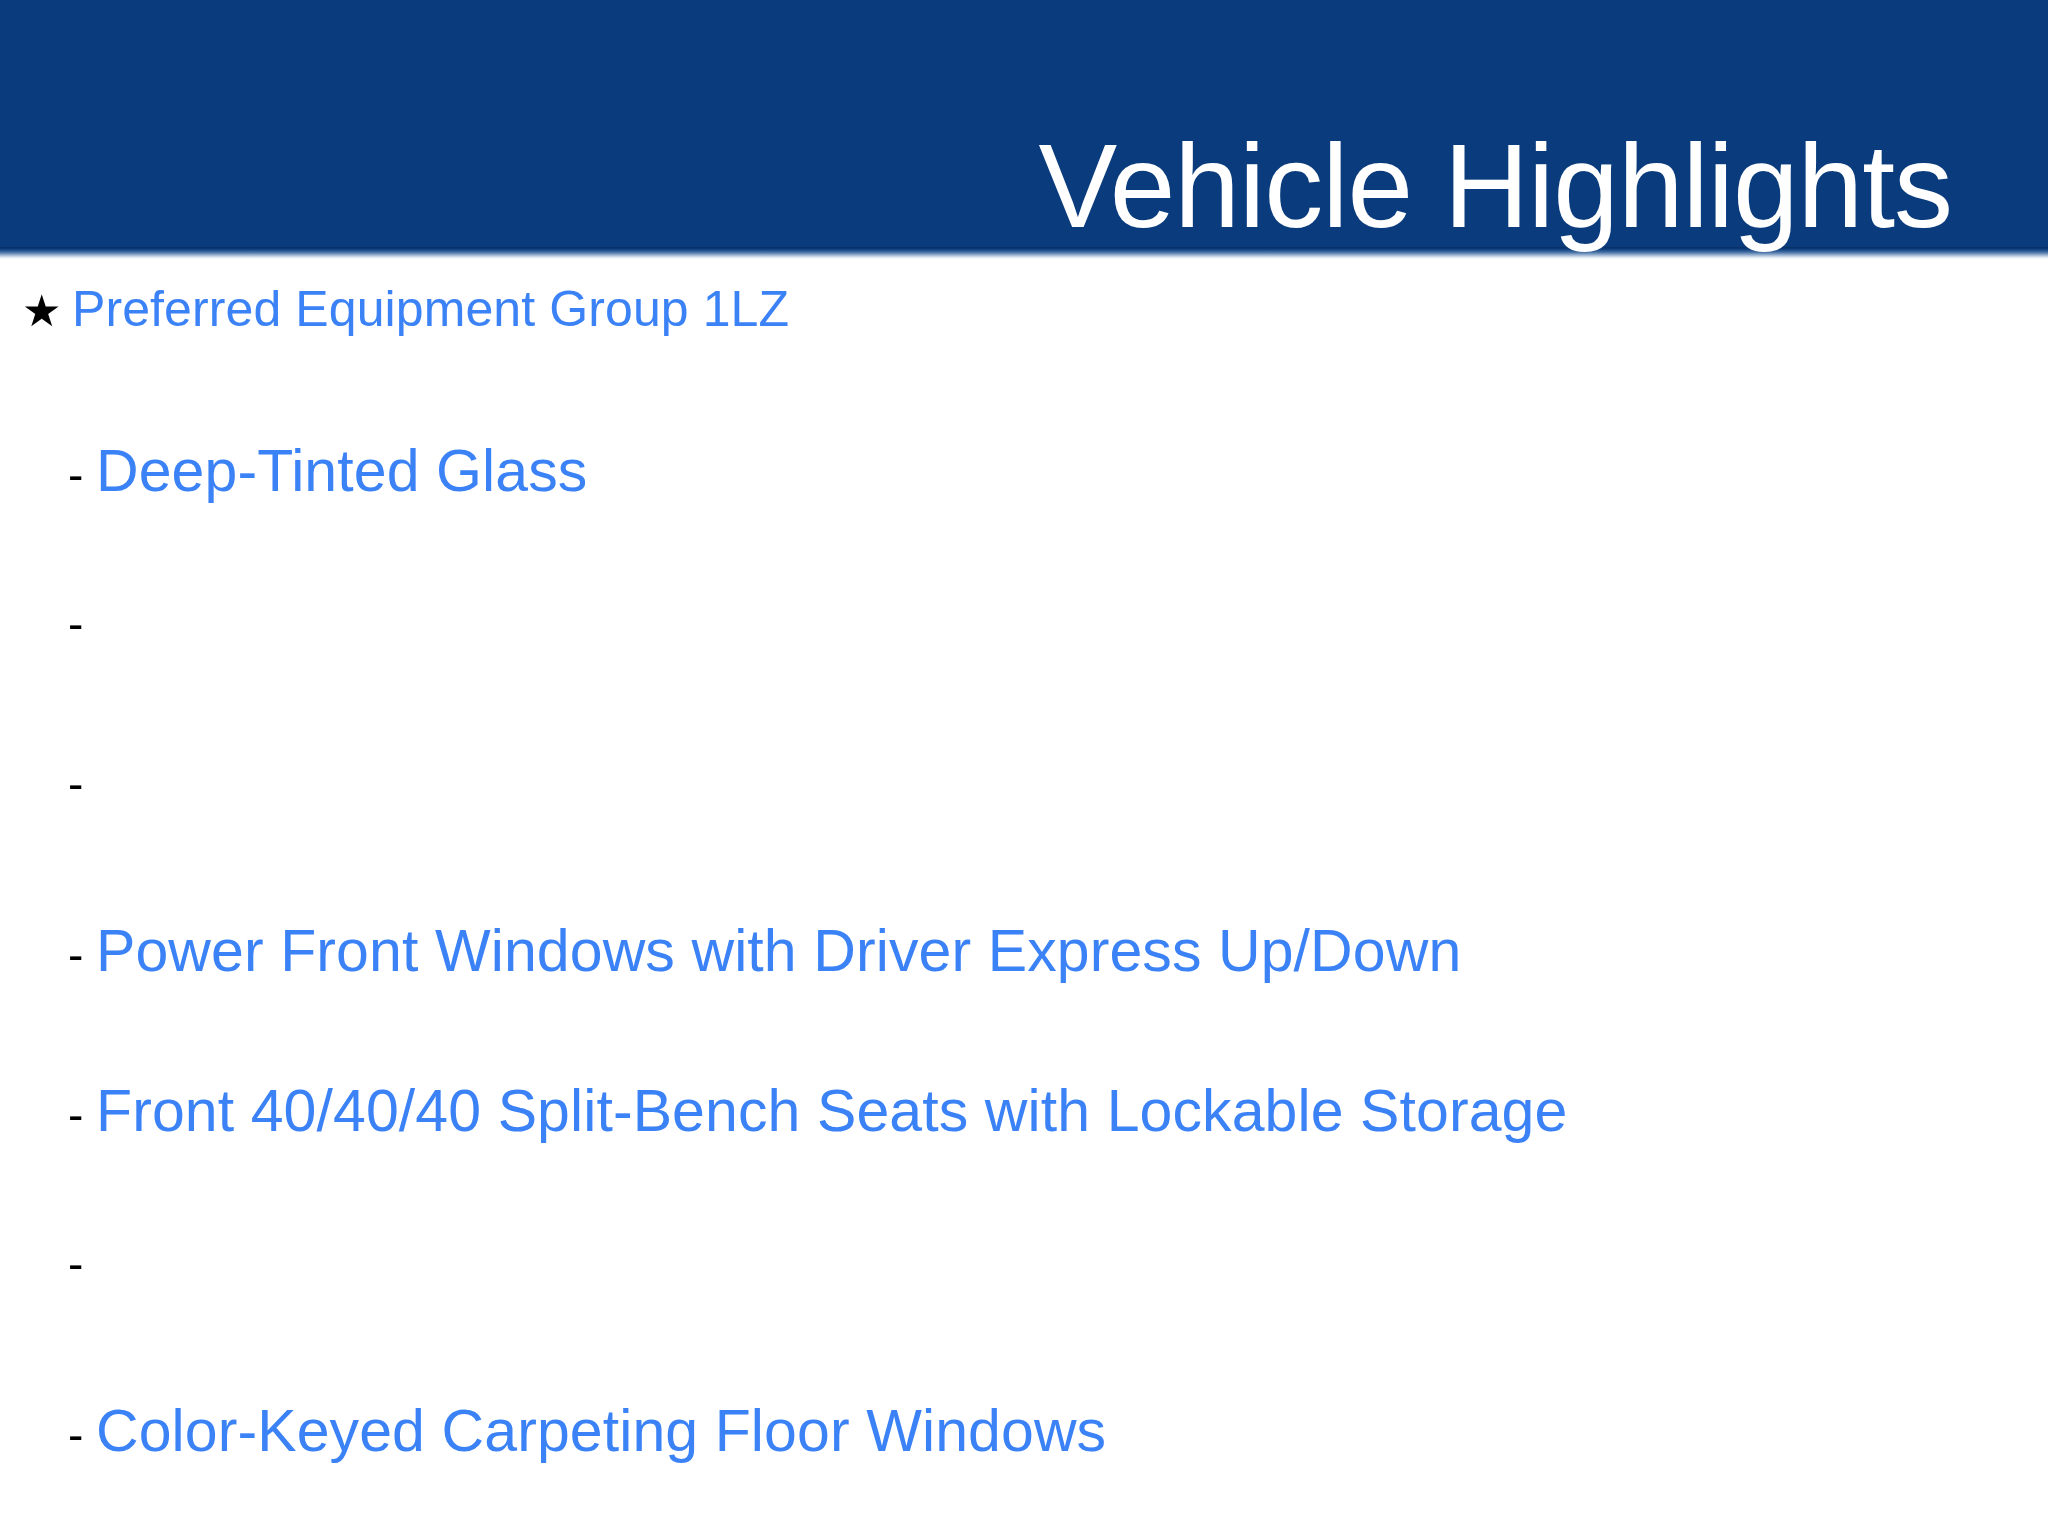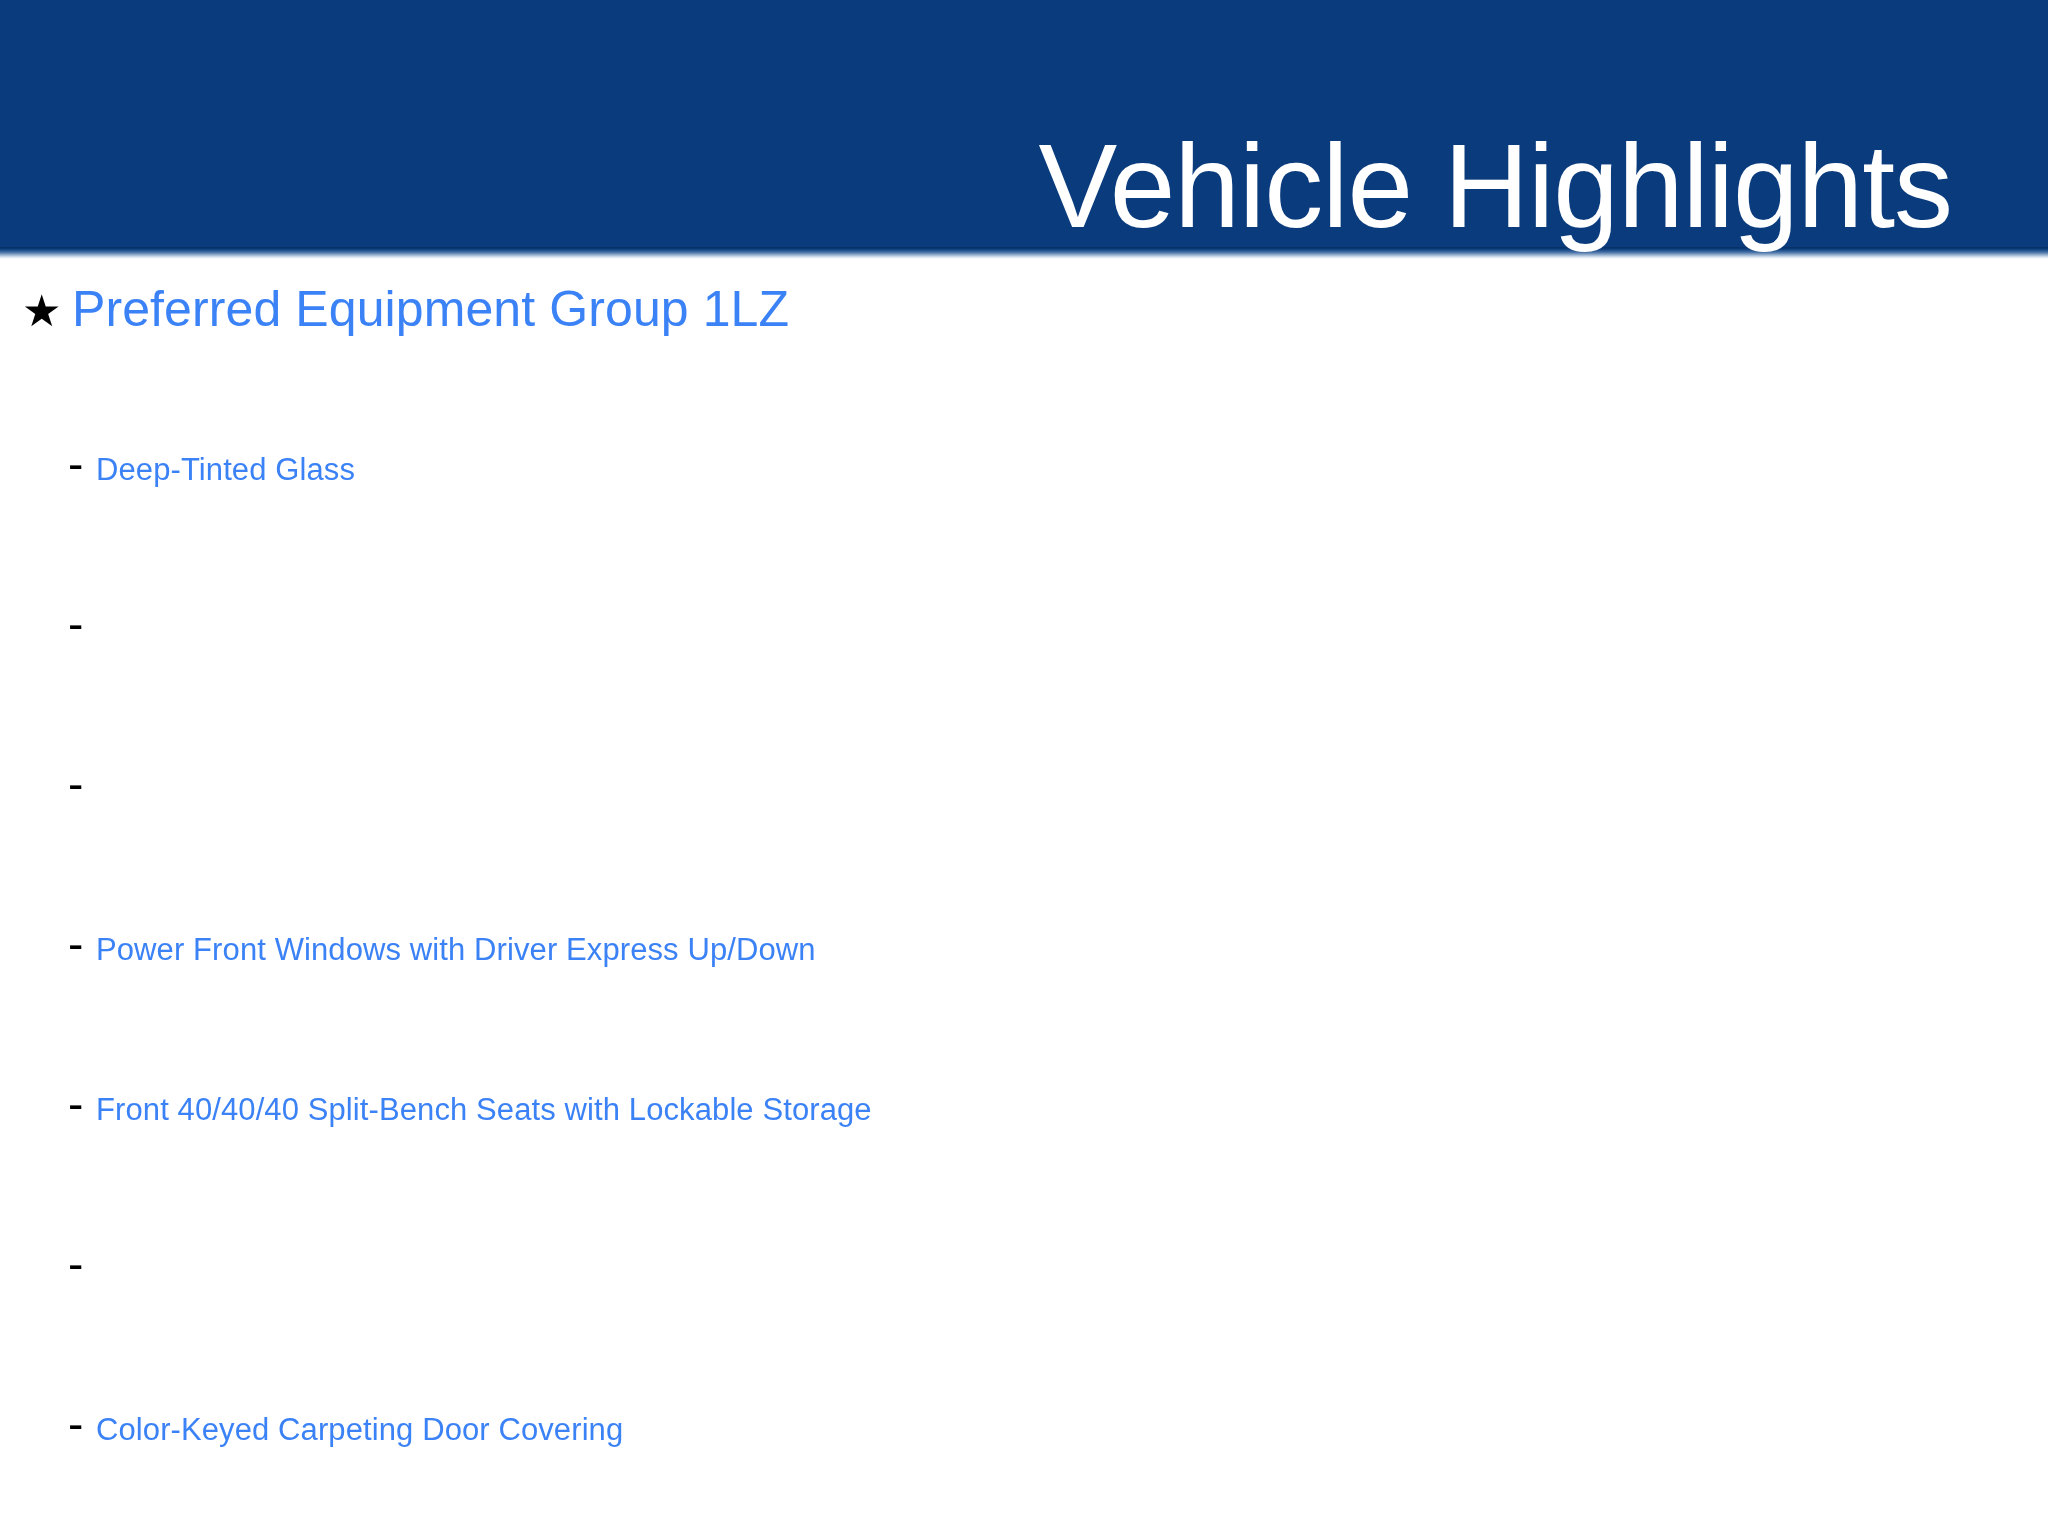--- a/index.html
+++ b/index.html
@@ -110,21 +110,21 @@
     font-size: 47px;
     line-height: 1.05;
     letter-spacing: 0.1px;
   }
 
   .level-1 .bullet-text {
     font-size: 50px;
   }
 
   .level-2 .bullet-text {
-    font-size: 31px;
+    font-size: 59px;
   }
 </style>
 </head>
 <body>
 
 <div class="slide">
 
   <div class="header-band"></div>
   <div class="header-band-shadow"></div>
 
@@ -152,17 +152,17 @@
       </div>
       <div class="bullet-row level-2" style="top: 822px;">
         <span class="bullet-marker">-</span>
         <span class="bullet-text">Front 40/40/40 Split-Bench Seats with Lockable Storage</span>
       </div>
       <div class="bullet-row level-2" style="top: 982px;">
         <span class="bullet-marker">-</span>
       </div>
       <div class="bullet-row level-2" style="top: 1142px;">
         <span class="bullet-marker">-</span>
-        <span class="bullet-text">Color-Keyed Carpeting Door Covering</span>
+        <span class="bullet-text">Color-Keyed Carpeting Floor Windows</span>
       </div>
     </div>
 
 </div>
 
 </body></html>

